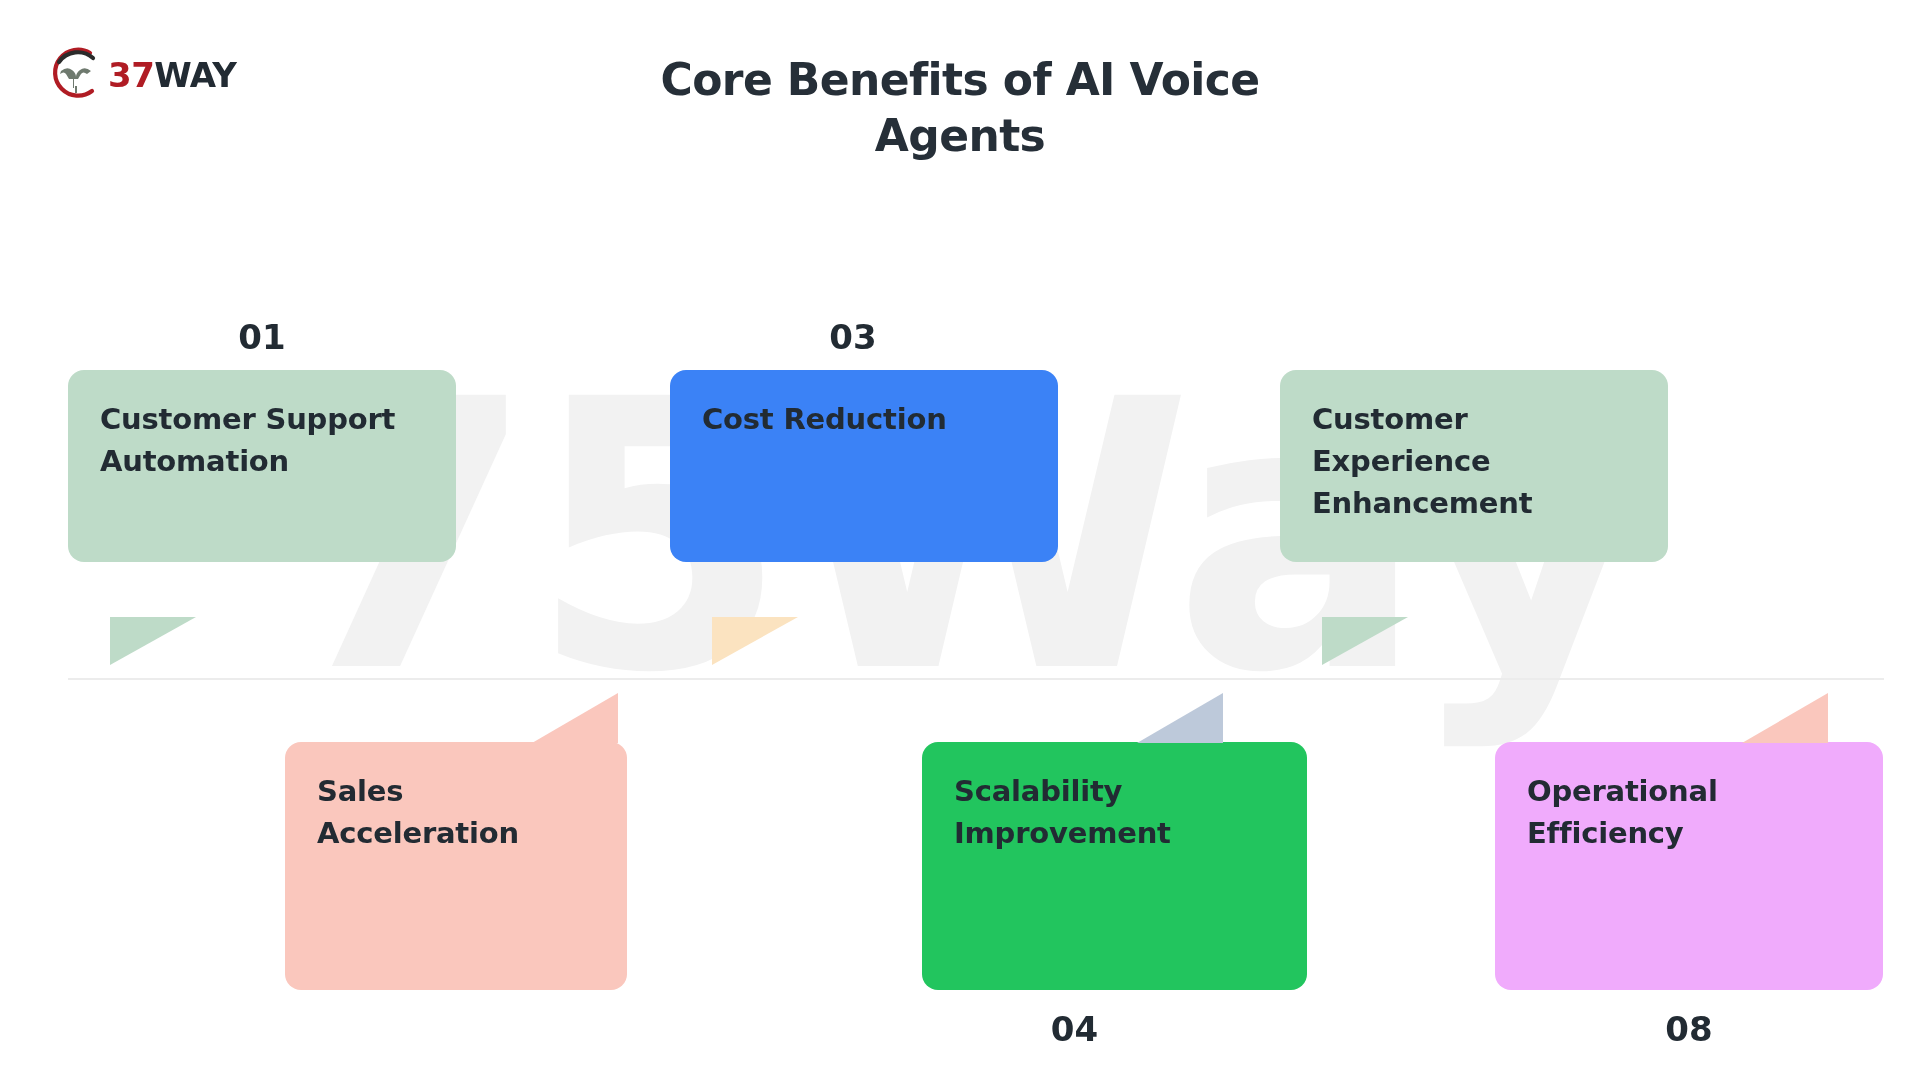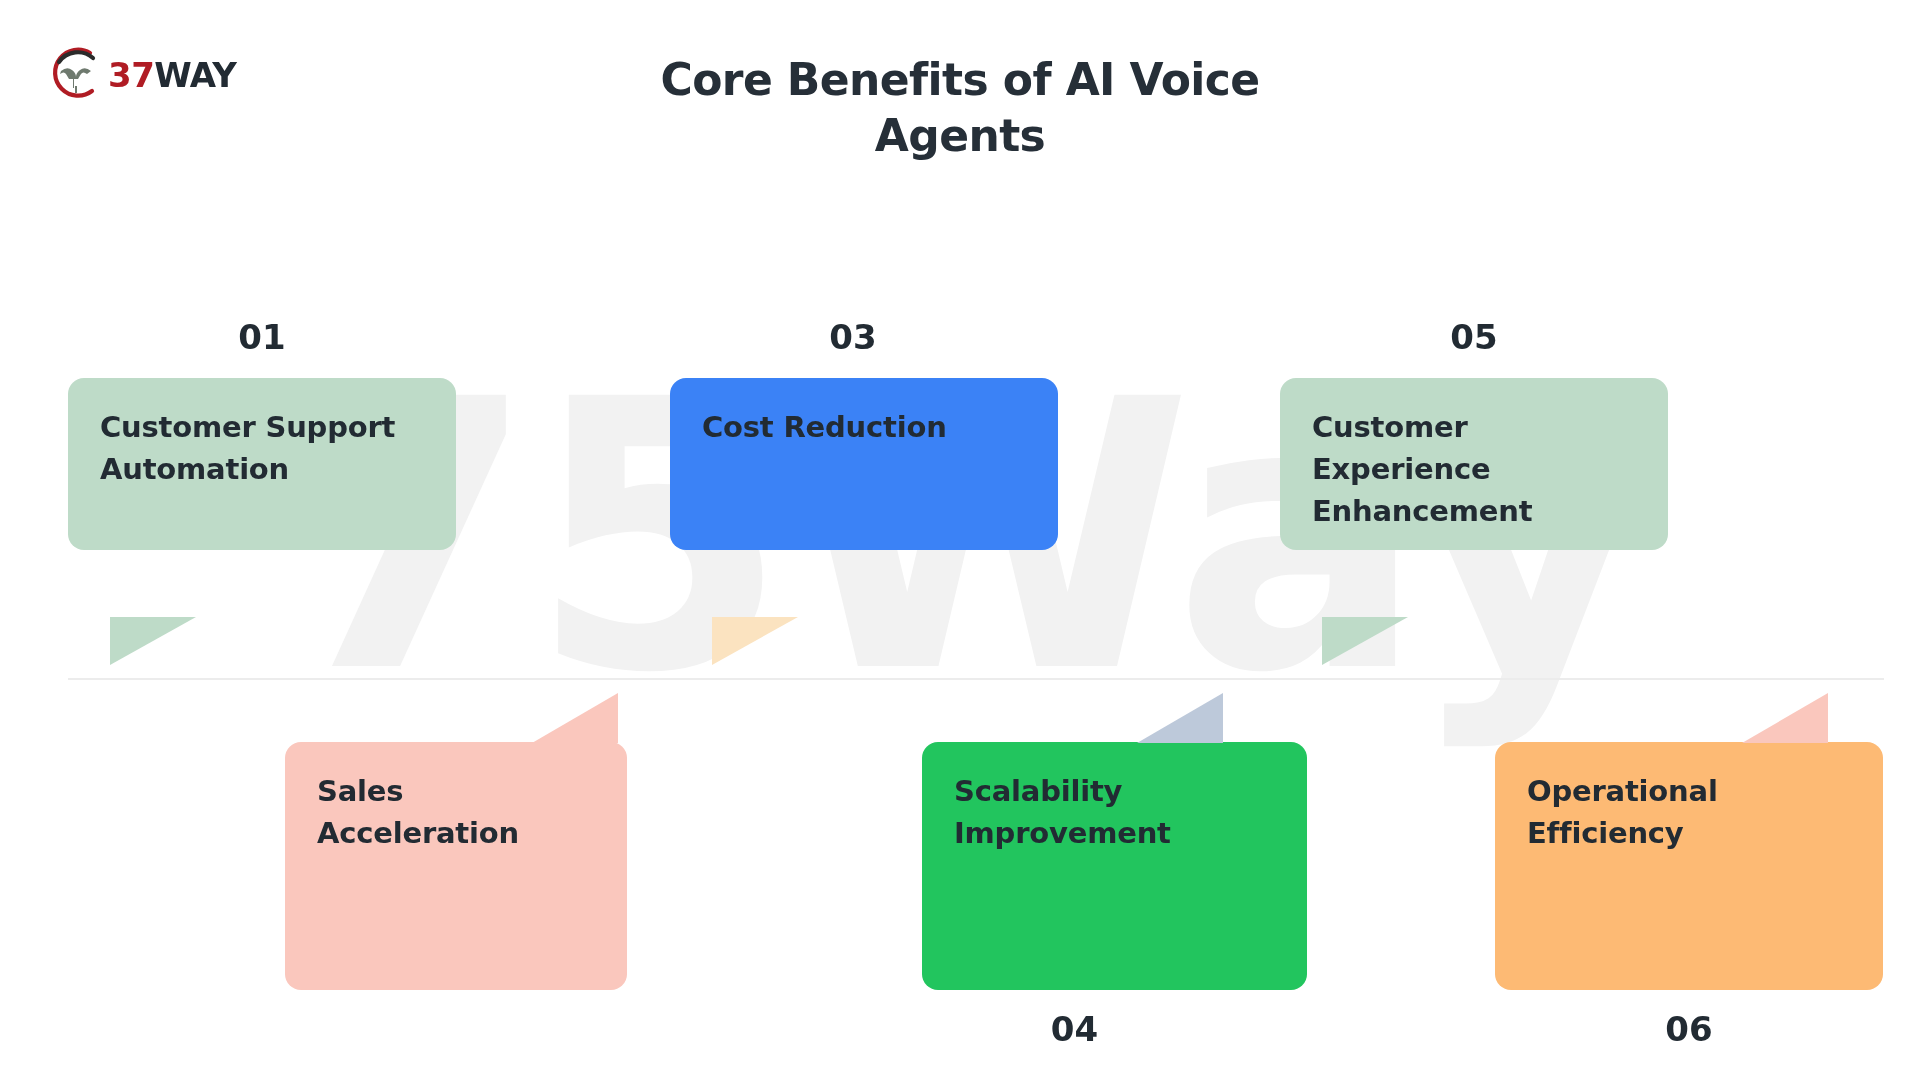--- a/index.html
+++ b/index.html
@@ -91,21 +91,21 @@
     font-weight:700;
     font-size:34px;
     line-height:1;
     letter-spacing:0px;
     color:#222b33;
     text-align:center;
     z-index:5;
   }
 
   
-  .top-bubble { top:378px; height:172px;padding-left:16px; }
+  .top-bubble { top:370px; height:192px;padding-left:16px; }
   .top-num    { top:320px; }
   
   .bot-bubble { top:742px; height:248px; }
   .bot-num    { top:1012px; }
 
   
   #b01 { left:68px;   width:388px; }
   #b03 { left:670px;  width:388px; }
   #b05 { left:1280px; width:388px; }
   #b02 { left:285px;  width:342px; }
@@ -166,21 +166,20 @@
   <div class="num top-num" id="n03">03</div>
   <div class="bubble top-bubble" id="b03" style="background: #3b82f6;">
     <div class="label">Cost Reduction</div>
   </div>
   <div class="tail tail-top" id="t03">
     <svg width="90" height="50" viewBox="0 0 90 50">
         <polygon points="0,0 86,0 0,48" fill="#fbe3c0"></polygon>
       </svg>
   </div>
 
-  <div class="num top-num" id="n05">05</div>
   <div class="bubble top-bubble" id="b05" style="background: rgb(190, 219, 200);">
     <div class="label">Customer Experience Enhancement</div>
   </div>
   <div class="tail tail-top" id="t05">
     <svg width="90" height="50" viewBox="0 0 90 50">
         <polygon points="0,0 86,0 0,48" fill="#bedbc8"></polygon>
       </svg>
   </div>
 
   <div class="bubble bot-bubble" id="b02" style="background: rgb(250, 199, 189);">
@@ -195,23 +194,23 @@
   <div class="bubble bot-bubble" id="b04" style="background: #22c55e; margin-left: 32px;">
     <div class="label">Scalability Improvement</div>
   </div>
   <div class="tail tail-bot" id="t04">
     <svg width="90" height="50" viewBox="0 0 90 50">
         <polygon points="90,0 90,50 4,50" fill="#bdc9da"></polygon>
       </svg>
   </div>
   <div class="num bot-num" id="n04">04</div>
 
-  <div class="bubble bot-bubble" id="b06" style="background: #fdba74;">
+  <div class="bubble bot-bubble" id="b06" style="background: #f0abfc;">
     <div class="label">Operational Efficiency</div>
   </div>
   <div class="tail tail-bot" id="t06">
     <svg width="90" height="50" viewBox="0 0 90 50">
         <polygon points="90,0 90,50 4,50" fill="#fac7bd"></polygon>
       </svg>
   </div>
-  <div class="num bot-num" id="n06">06</div>
+  <div class="num bot-num" id="n06">08</div>
 
 </div>
 
 </body></html>

